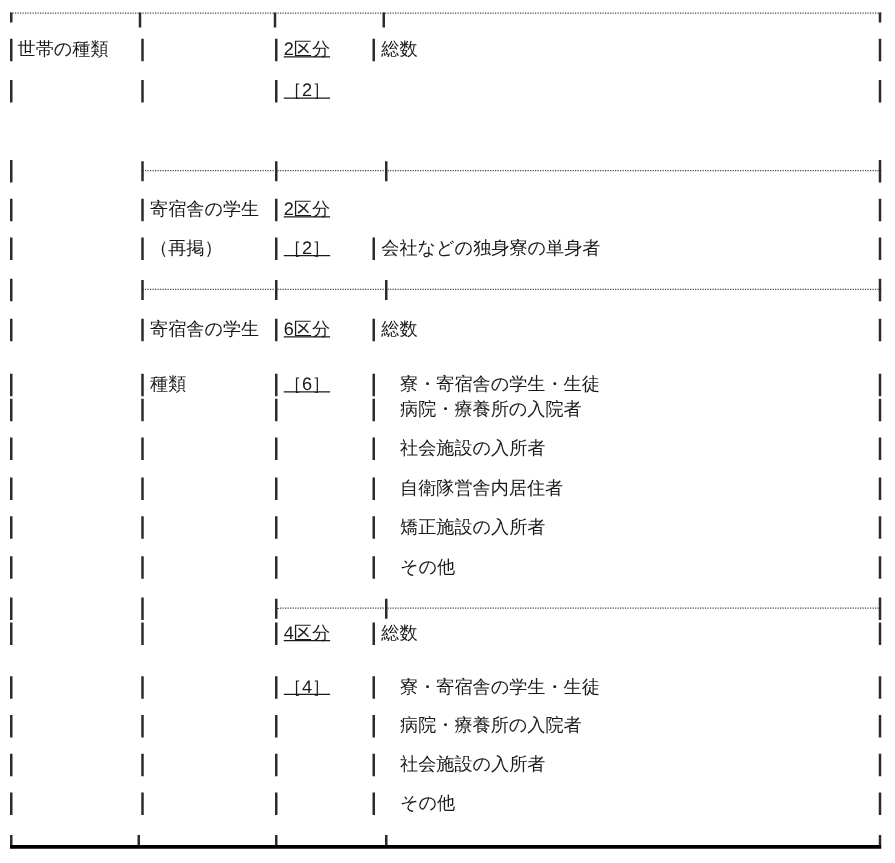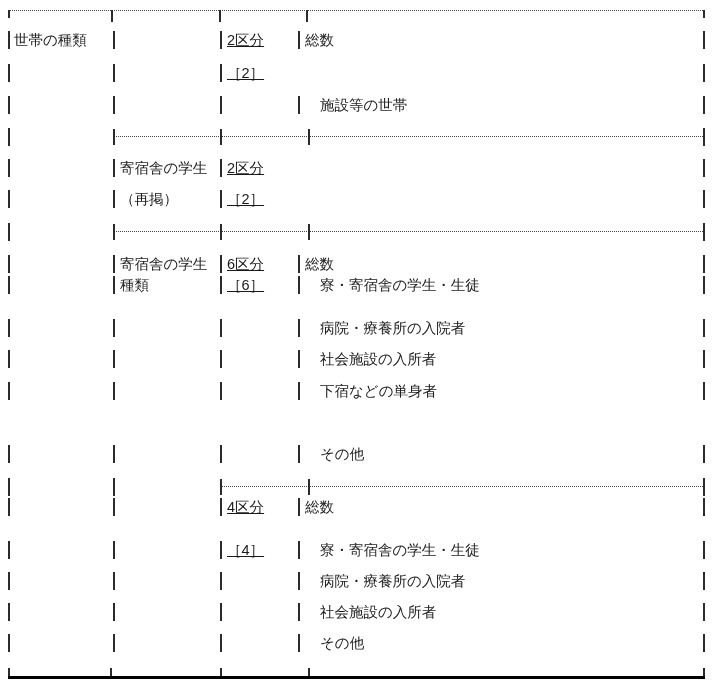--- a/index.html
+++ b/index.html
@@ -58,80 +58,81 @@
     <span class="cell c2"></span>
     <span class="cell c3">2区分</span>
     <span class="cell c4">総数</span>
   </div>
 
   <div class="trow" style="top:57px">
     <span class="cell c2"></span>
     <span class="cell c3">［2］</span>
   </div>
 
-  <div class="trow" style="top:89px">
-    <span class="cell c2"></span>
-    <span class="cell c3"></span>
-    <span class="cell c4 ind">施設等の世帯</span>
-  </div>
 
   <div class="sep" style="top:121px">
     <div class="hline" style="left:114px;width:591px"></div>
     <div class="tick" style="left:113px"></div>
     <div class="tick" style="left:220px"></div>
     <div class="tick" style="left:308px"></div>
   </div>
 
   <div class="trow" style="top:152px">
     <span class="cell c2">寄宿舎の学生</span>
     <span class="cell c3">2区分</span>
   </div>
 
   <div class="trow" style="top:183px">
     <span class="cell c2">（再掲）</span>
     <span class="cell c3">［2］</span>
+    <span class="cell c4">会社などの独身寮の単身者</span>
   </div>
 
   <div class="sep" style="top:216px">
     <div class="hline" style="left:114px;width:591px"></div>
     <div class="tick" style="left:113px"></div>
     <div class="tick" style="left:220px"></div>
     <div class="tick" style="left:308px"></div>
   </div>
 
   <div class="trow" style="top:248px">
     <span class="cell c2">寄宿舎の学生</span>
     <span class="cell c3">6区分</span>
     <span class="cell c4">総数</span>
   </div>
 
-  <div class="trow" style="top:269px">
+  <div class="trow" style="top:292px">
     <span class="cell c2">種類</span>
     <span class="cell c3">［6］</span>
     <span class="cell c4 ind">寮・寄宿舎の学生・生徒</span>
   </div>
 
   <div class="trow" style="top:312px">
     <span class="cell c2"></span>
     <span class="cell c3"></span>
     <span class="cell c4 ind">病院・療養所の入院者</span>
   </div>
 
   <div class="trow" style="top:343px">
     <span class="cell c2"></span>
     <span class="cell c3"></span>
     <span class="cell c4 ind">社会施設の入所者</span>
   </div>
 
   <div class="trow" style="top:375px">
     <span class="cell c2"></span>
     <span class="cell c3"></span>
-    <span class="cell c4 ind">下宿などの単身者</span>
+    <span class="cell c4 ind">自衛隊営舎内居住者</span>
   </div>
 
+  <div class="trow" style="top:406px">
+    <span class="cell c2"></span>
+    <span class="cell c3"></span>
+    <span class="cell c4 ind">矯正施設の入所者</span>
+  </div>
 
   <div class="trow" style="top:438px">
     <span class="cell c2"></span>
     <span class="cell c3"></span>
     <span class="cell c4 ind">その他</span>
   </div>
 
   <div class="sep" style="top:471px">
     <div class="pipe" style="left:113px"></div>
     <div class="hline" style="left:221px;width:484px"></div>

